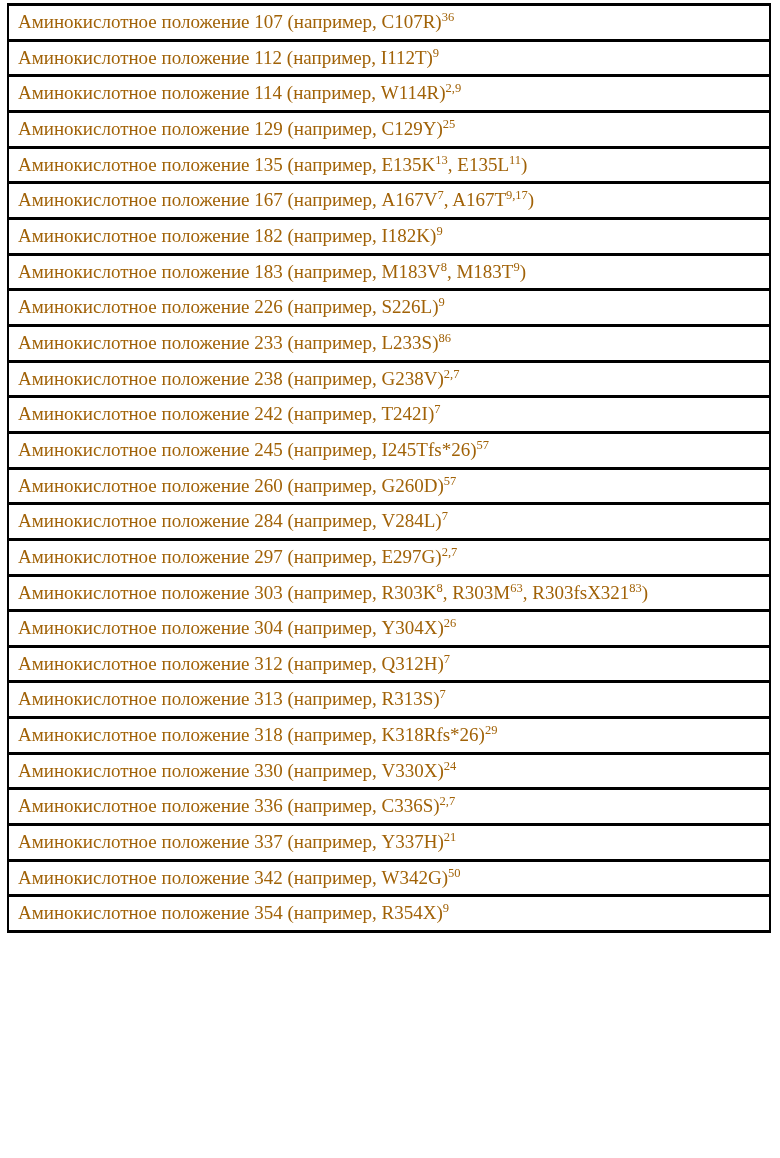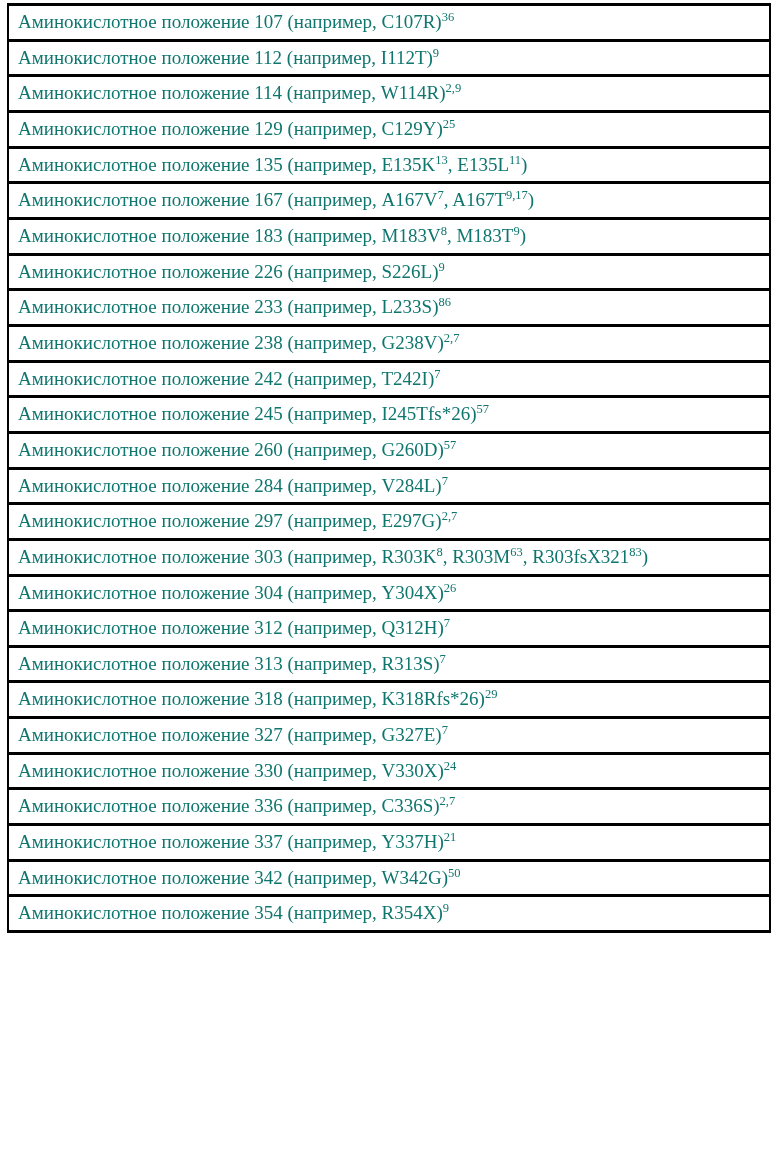--- a/index.html
+++ b/index.html
@@ -8,21 +8,21 @@
       background: #ffffff;
     }
     .page {
       position: relative;
       width: 624px;
       height: 1158px;
       box-sizing: border-box;
       padding: 3px 9px 0 7px;
       background: #ffffff;
       font-family: "Liberation Serif", "DejaVu Serif", serif;
-      color: #0f766e;
+      color: #a16207;
     }
     .mut-table {
       width: 764px;
       box-sizing: border-box;
       border-top: 3px solid #000000;
       border-left: 2px solid #000000;
       border-right: 2px solid #000000;
       background: #ffffff;
     }
     .row {
@@ -47,34 +47,34 @@
 <body>
 
 <div class="page">
   <div class="mut-table">
       <div class="row"><span>Аминокислотное положение 107 (например, C107R)</span><sup>36</sup></div>
       <div class="row"><span>Аминокислотное положение 112 (например, I112T)</span><sup>9</sup></div>
       <div class="row"><span>Аминокислотное положение 114 (например, W114R)</span><sup>2,9</sup></div>
       <div class="row"><span>Аминокислотное положение 129 (например, C129Y)</span><sup>25</sup></div>
       <div class="row"><span>Аминокислотное положение 135 (например, E135K</span><sup>13</sup><span>, E135L</span><sup>11</sup><span>)</span></div>
       <div class="row"><span>Аминокислотное положение 167 (например, A167V</span><sup>7</sup><span>, A167T</span><sup>9,17</sup><span>)</span></div>
+      <div class="row"><span>Аминокислотное положение 182 (например, I182K)</span><sup>9</sup></div>
       <div class="row"><span>Аминокислотное положение 183 (например, M183V</span><sup>8</sup><span>, M183T</span><sup>9</sup><span>)</span></div>
       <div class="row"><span>Аминокислотное положение 226 (например, S226L)</span><sup>9</sup></div>
       <div class="row"><span>Аминокислотное положение 233 (например, L233S)</span><sup>86</sup></div>
       <div class="row"><span>Аминокислотное положение 238 (например, G238V)</span><sup>2,7</sup></div>
       <div class="row"><span>Аминокислотное положение 242 (например, T242I)</span><sup>7</sup></div>
       <div class="row"><span>Аминокислотное положение 245 (например, I245Tfs*26)</span><sup>57</sup></div>
       <div class="row"><span>Аминокислотное положение 260 (например, G260D)</span><sup>57</sup></div>
       <div class="row"><span>Аминокислотное положение 284 (например, V284L)</span><sup>7</sup></div>
       <div class="row"><span>Аминокислотное положение 297 (например, E297G)</span><sup>2,7</sup></div>
       <div class="row"><span>Аминокислотное положение 303 (например, R303K</span><sup>8</sup><span>, R303M</span><sup>63</sup><span>, R303fsX321</span><sup>83</sup><span>)</span></div>
       <div class="row"><span>Аминокислотное положение 304 (например, Y304X)</span><sup>26</sup></div>
       <div class="row"><span>Аминокислотное положение 312 (например, Q312H)</span><sup>7</sup></div>
       <div class="row"><span>Аминокислотное положение 313 (например, R313S)</span><sup>7</sup></div>
       <div class="row"><span>Аминокислотное положение 318 (например, K318Rfs*26)</span><sup>29</sup></div>
-      <div class="row"><span>Аминокислотное положение 327 (например, G327E)</span><sup>7</sup></div>
       <div class="row"><span>Аминокислотное положение 330 (например, V330X)</span><sup>24</sup></div>
       <div class="row"><span>Аминокислотное положение 336 (например, C336S)</span><sup>2,7</sup></div>
       <div class="row"><span>Аминокислотное положение 337 (например, Y337H)</span><sup>21</sup></div>
       <div class="row"><span>Аминокислотное положение 342 (например, W342G)</span><sup>50</sup></div>
       <div class="row"><span>Аминокислотное положение 354 (например, R354X)</span><sup>9</sup></div>
     </div>
 </div>
 
 </body></html>

